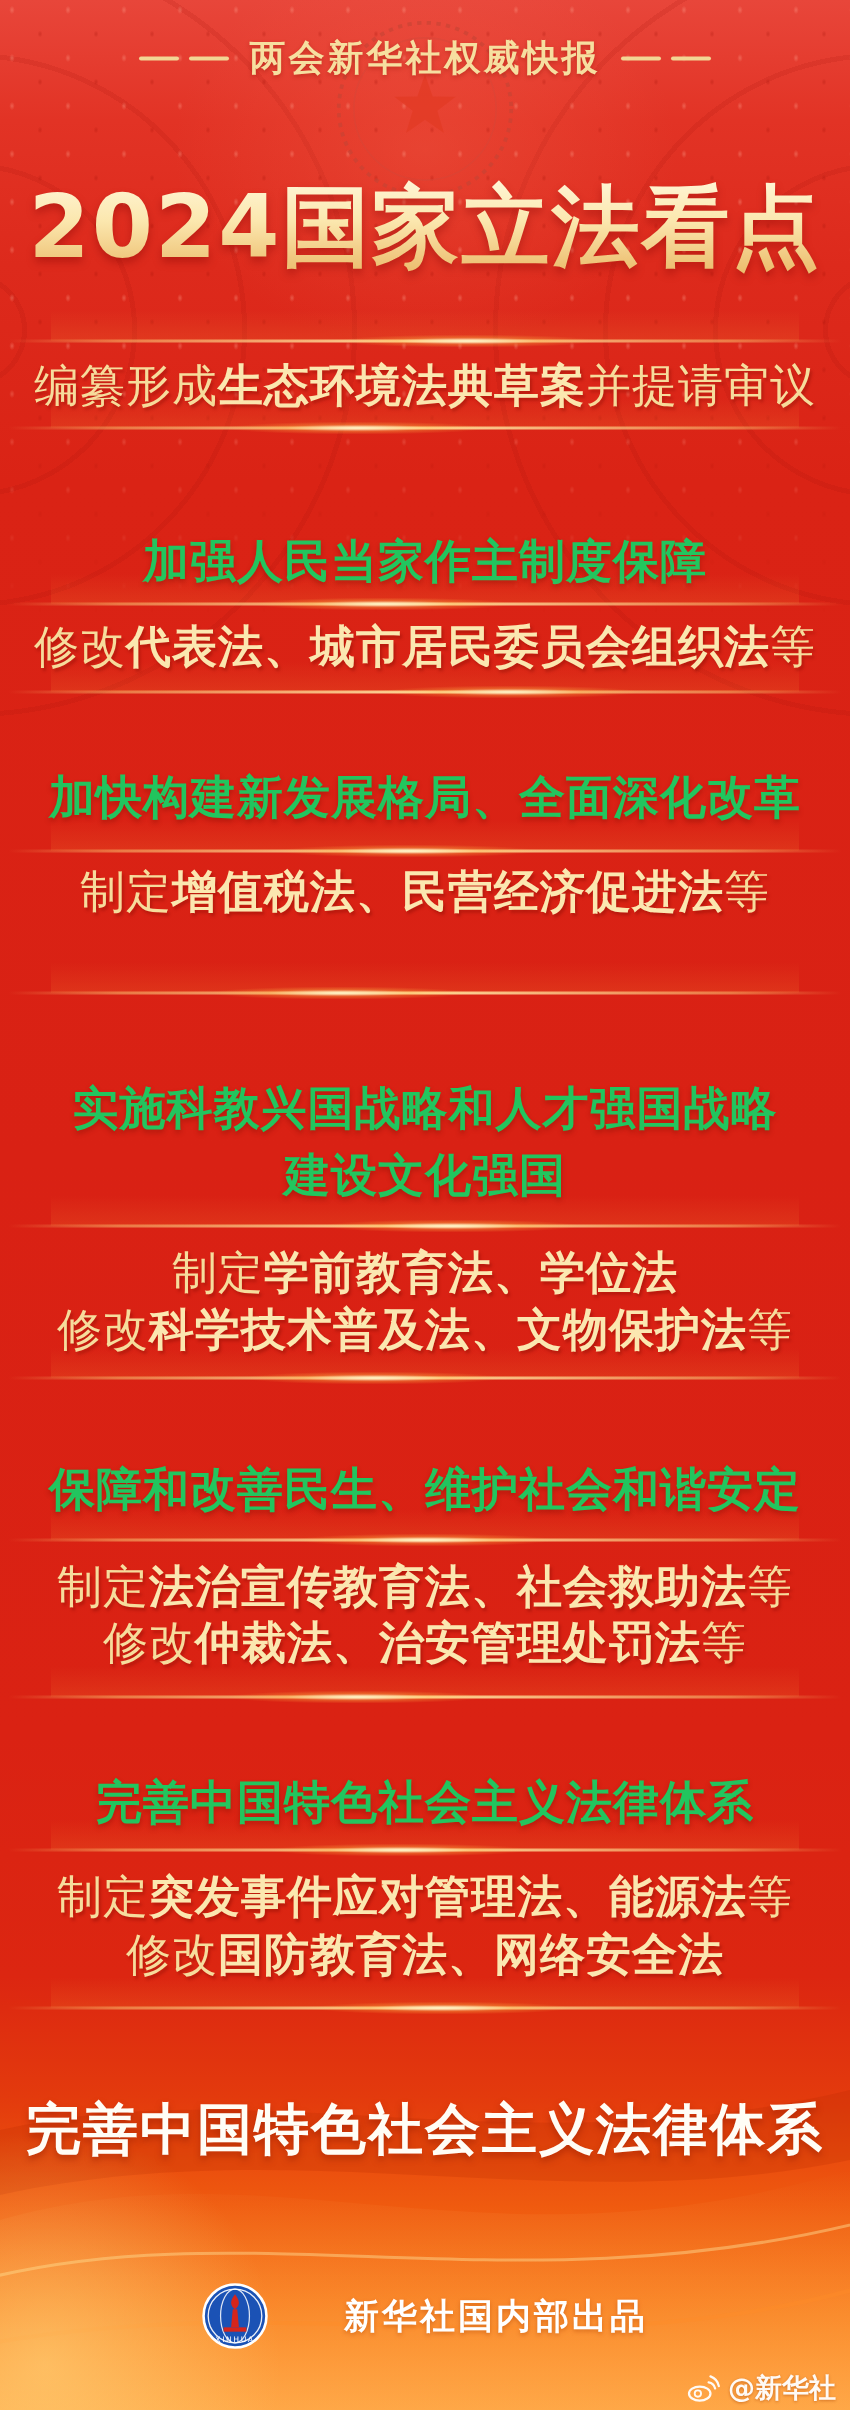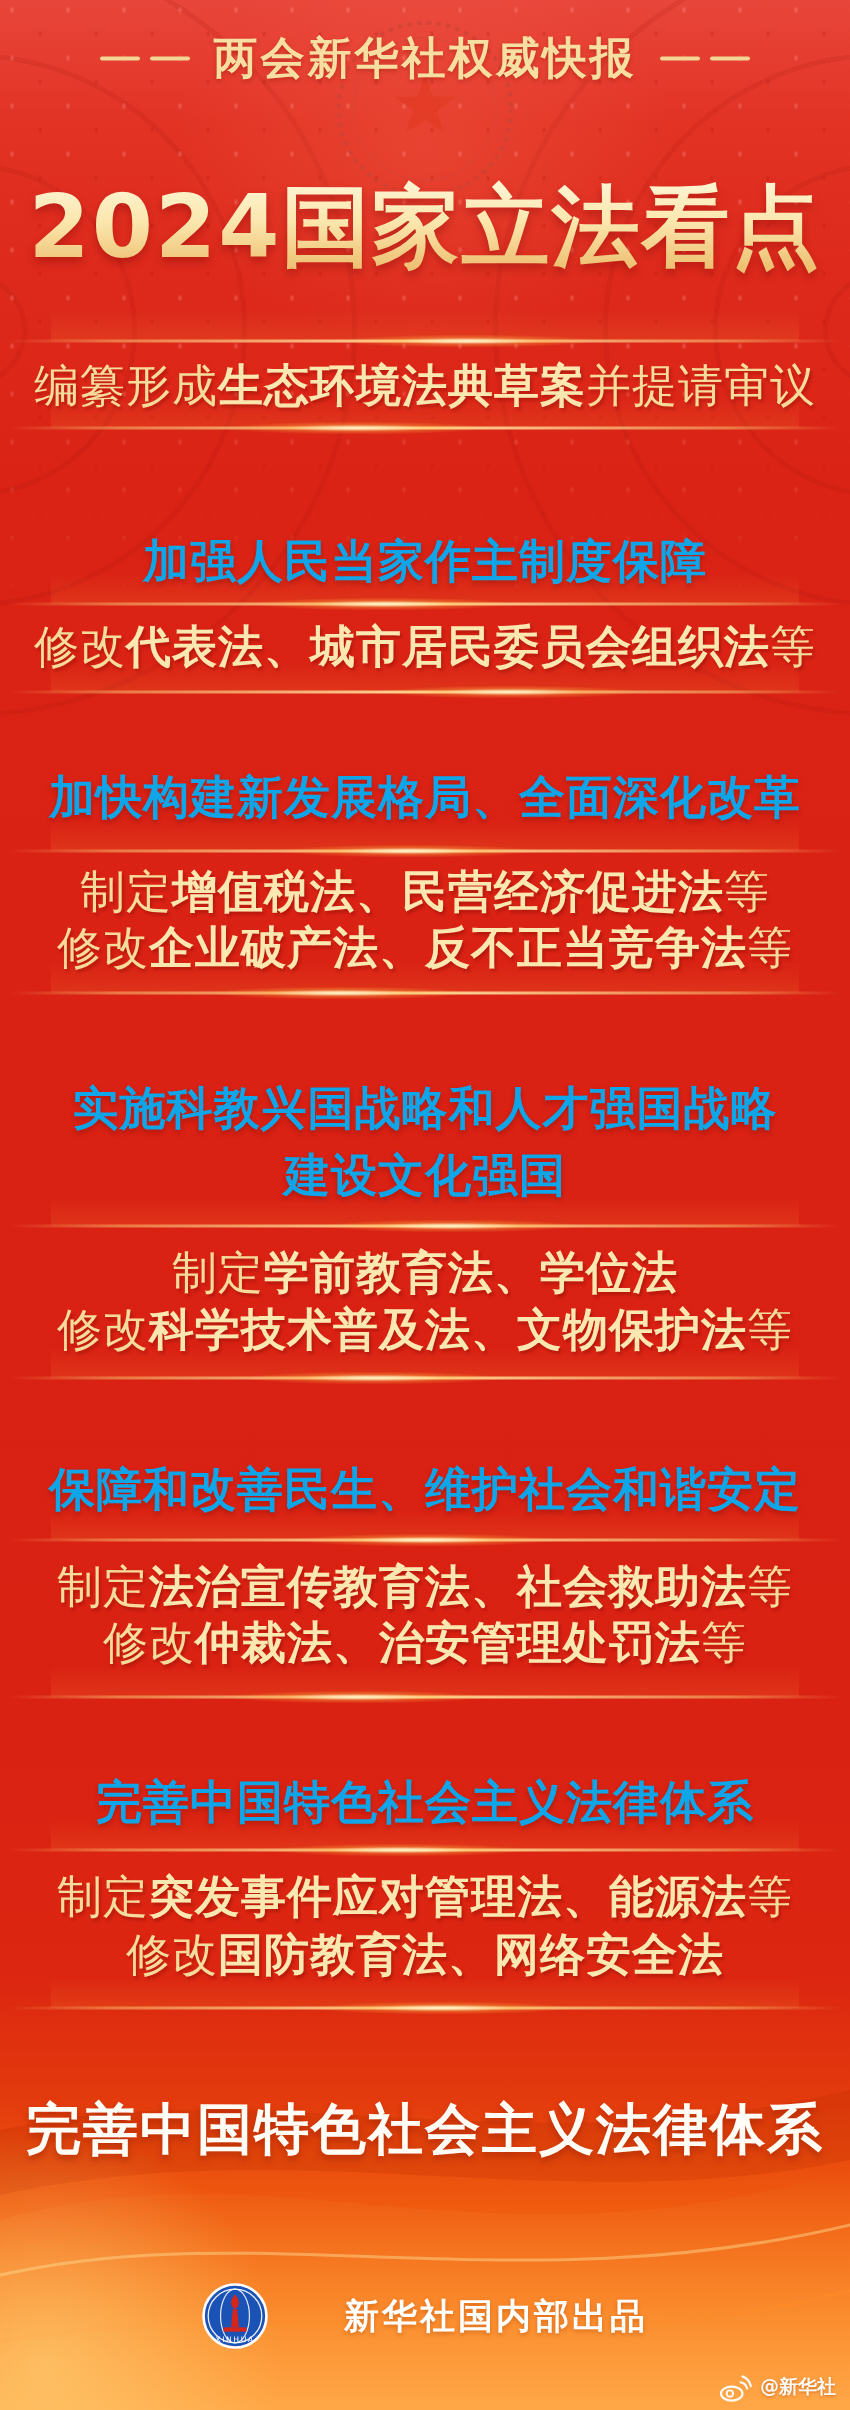--- a/index.html
+++ b/index.html
@@ -29,31 +29,31 @@
     background-image:
       radial-gradient(4px 6px at 12px 10px, rgba(255,170,150,.45), rgba(255,170,150,0) 70%),
       radial-gradient(3.5px 5px at 40px 34px, rgba(165,20,10,.40), rgba(165,20,10,0) 70%);
     background-size:56px 48px;
     -webkit-mask-image:linear-gradient(180deg,#000 0%,#000 55%,transparent 100%);
             mask-image:linear-gradient(180deg,#000 0%,#000 55%,transparent 100%);
   }
   .emblem{position:absolute;left:50%;margin-left:-97px;top:12px;opacity:.75;}
   
   .row{position:absolute;left:0;width:100%;text-align:center;transform:translateY(-50%);white-space:nowrap;}
-  .kicker{color:#f6dfa0;font-size:44px;font-weight:700;letter-spacing:3px;}
+  .kicker{color:#f6dfa0;font-size:36px;font-weight:700;letter-spacing:3px;}
   .kicker .ktext{vertical-align:middle;text-shadow:0 2px 4px rgba(140,20,8,.4);}
   .kdash i{display:inline-block;width:40px;height:4px;background:#f2d694;border-radius:2px;
     margin:0 5px;vertical-align:middle;}
   .title{
     margin:0;font-size:88px;font-weight:700;letter-spacing:2px;
     background:linear-gradient(180deg,#fff6d8 8%,#fbe7ae 45%,#eec276 82%,#e7b45f 100%);
     -webkit-background-clip:text;background-clip:text;color:transparent;
     filter:drop-shadow(0 5px 4px rgba(120,0,0,.35));
   }
-  .heading{color:#0ea5e9;font-size:46px;font-weight:700;letter-spacing:1px;
+  .heading{color:#22c55e;font-size:46px;font-weight:700;letter-spacing:1px;
     text-shadow:0 3px 5px rgba(130,15,5,.45);}
   .goldline{font-size:45px;letter-spacing:1px;text-shadow:2px 3px 3px rgba(130,10,0,.38);}
   .goldline .reg{font-weight:400;color:#f6dc9c;}
   .goldline .b{font-weight:700;color:#fbe7b0;margin-top:32px;}
   .closing{color:#fffdf6;font-size:55px;font-weight:700;letter-spacing:2px;
     text-shadow:0 4px 6px rgba(150,30,0,.5);}
   
   .divider{position:absolute;left:0;width:100%;height:3px;transform:translateY(-50%);pointer-events:none;}
   .divider::before{content:"";position:absolute;inset:0;
     background:linear-gradient(90deg,rgba(250,200,120,0) 1%,rgba(248,190,110,.55) 14%,
@@ -62,21 +62,21 @@
     width:260px;height:13px;transform:translateX(-50%);
     background:radial-gradient(closest-side,rgba(255,245,205,.95),rgba(255,180,70,.35) 55%,rgba(255,180,70,0));}
   .divider .shine{position:absolute;left:6%;right:6%;bottom:2px;height:30px;
     background:linear-gradient(to top,rgba(255,160,60,.14),rgba(255,160,60,0));}
   
   .credit-row{position:absolute;left:0;top:2316px;width:100%;transform:translateY(-50%);
     display:flex;justify-content:center;align-items:center;gap:28px;}
   .credit{color:#ffffff;font-size:35px;font-weight:700;letter-spacing:3px;
     text-shadow:0 2px 4px rgba(170,60,0,.4);margin-left:48px;}
   .weibo{position:absolute;right:14px;top:2388px;transform:translateY(-50%);
-    display:flex;gap:8px;color:#fff;font-size:19px;font-weight:700;
+    display:flex;align-items:center;gap:8px;color:#fff;font-size:27px;font-weight:700;
     opacity:.95;text-shadow:0 1px 3px rgba(160,60,0,.5);}
   .waves{position:absolute;left:0;bottom:0;width:850px;height:430px;pointer-events:none;}
 </style>
 </head>
 <body>
 
 <div class="poster">
 
   <div class="bg-base"></div>
   <div class="ring left"></div>
@@ -138,23 +138,20 @@
       <span class="shine"></span>
     </div>
 
   <div class="row heading" style="top:798px">加快构建新发展格局、全面深化改革</div>
   <div class="divider" style="top:851px;--fx:48%">
       <span class="shine"></span>
     </div>
   <div class="row goldline" style="top:892px">
     <span class="reg">制定</span><span class="b">增值税法、民营经济促进法</span><span class="reg">等</span>
   </div>
-  <div class="row goldline" style="top:948px">
-    <span class="reg">修改</span><span class="b">企业破产法、反不正当竞争法</span><span class="reg">等</span>
-  </div>
   <div class="divider" style="top:993px;--fx:40%">
       <span class="shine"></span>
     </div>
 
   <div class="row heading" style="top:1109px">实施科教兴国战略和人才强国战略</div>
   <div class="row heading" style="top:1176px">建设文化强国</div>
   <div class="divider" style="top:1226px;--fx:53%">
       <span class="shine"></span>
     </div>
   <div class="row goldline" style="top:1273px">

